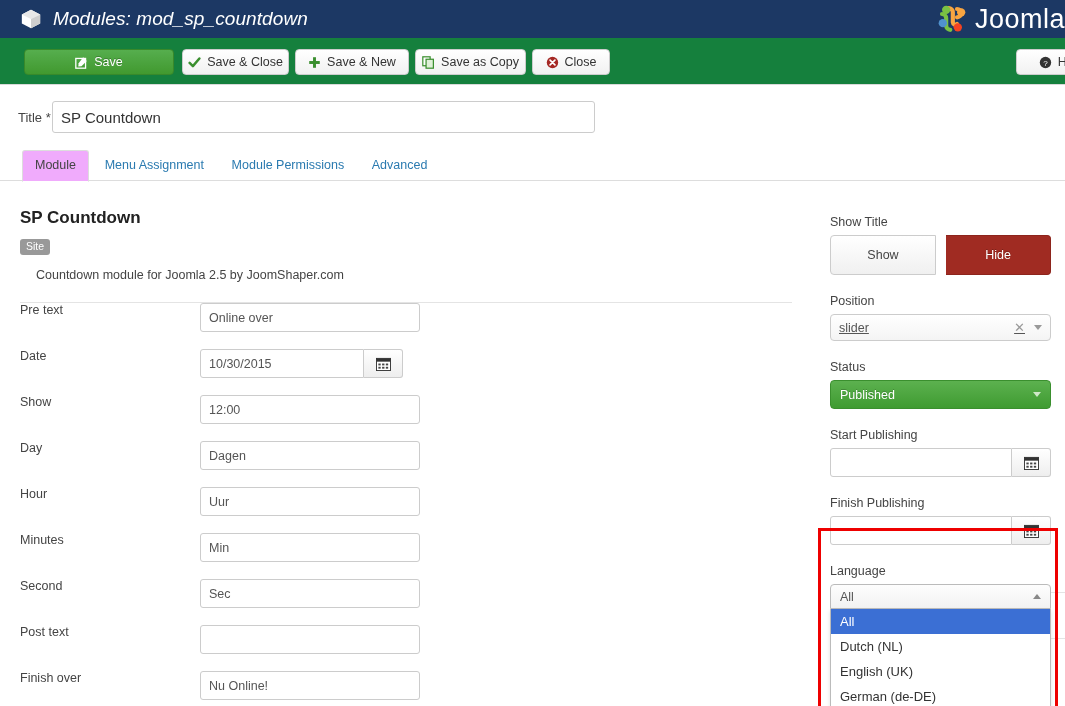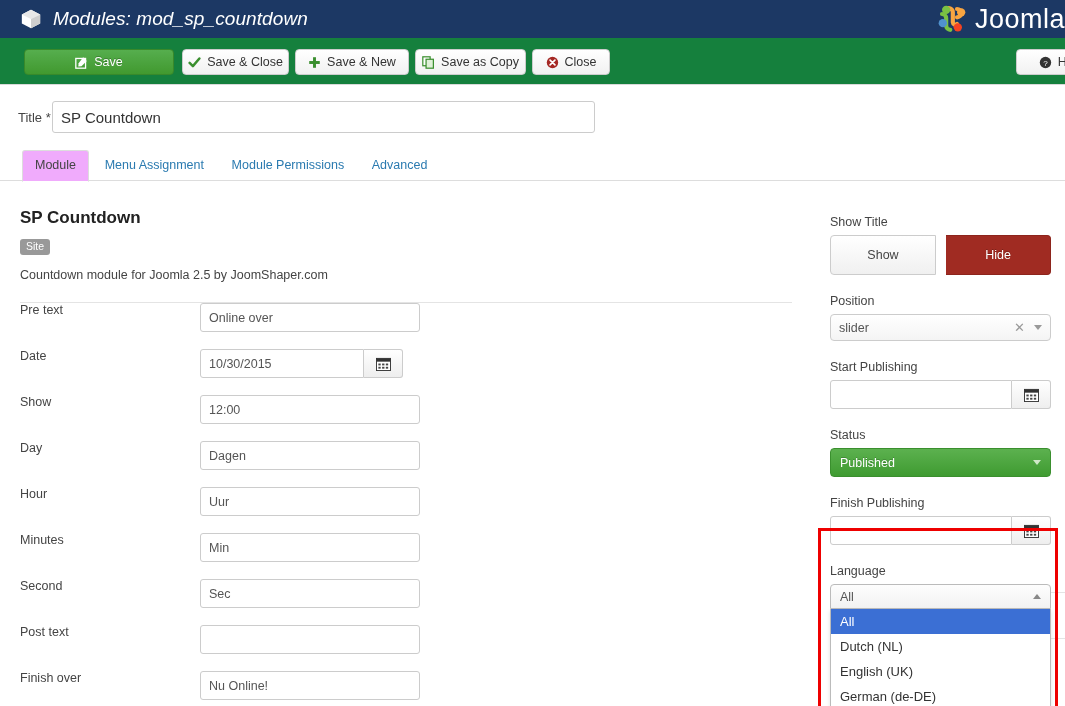--- a/index.html
+++ b/index.html
@@ -122,21 +122,21 @@
     font-size: 17px; font-weight: bold; color: #222222;
     padding-left: 20px; margin: 12px 0 0 0;
   }
   .badge-site {
     display: inline-block; margin: 11px 0 0 20px;
     background: #999999; color: #ffffff;
     font-size: 10.5px; padding: 2px 6px 3px 6px;
     border-radius: 3px; line-height: 11px;
   }
   .module-desc {
-    padding-left: 20px; margin-top: 13px;
+    padding-left: 36px; margin-top: 13px;
     font-size: 12.5px; color: #444444;
   }
   .hr {
     margin: 20px 20px 0 20px;
     height: 1px; background: #e4e4e4;
     border: 0;
   }
 
   .field-row {
     position: relative;
@@ -190,20 +190,21 @@
   }
 
   .select-plain {
     position: relative;
     width: 221px; height: 27px;
     border: 1px solid #cccccc; border-radius: 4px;
     background: linear-gradient(to bottom,#ffffff 0%,#f4f4f4 100%);
     display: flex; align-items: center;
     padding: 0 8px; font-size: 12.5px; color: #555555;
     cursor: pointer;
+    text-decoration: underline;
   }
   .sel-x { margin-left: auto; color: #999999; font-size: 13px; padding-right: 9px; }
   .caret-dn {
     width: 0; height: 0;
     border-left: 4px solid transparent; border-right: 4px solid transparent;
     border-top: 5px solid #999999;
   }
 
   .select-green {
     position: relative;
@@ -432,20 +433,28 @@
       <div class="bg-btn left">Show</div>
       <div class="bg-btn right active-danger">Hide</div>
     </div>
   </div>
 
   <div class="side-block">
     <div class="side-label">Position</div>
     <div class="select-plain">
       <span>slider</span>
       <span class="sel-x">✕</span>
+      <span class="caret-dn"></span>
+    </div>
+  </div>
+
+  <div class="side-block">
+    <div class="side-label">Status</div>
+    <div class="select-green">
+      <span>Published</span>
       <span class="caret-dn"></span>
     </div>
   </div>
 
   <div class="side-block">
     <div class="side-label">Start Publishing</div>
     <div class="date-field">
       <input class="field-input" style="width: 182px; border-radius: 3px 0px 0px 3px;" type="text" value="">
       <div class="cal-btn">
         <svg width="15" height="14" viewBox="0 0 16 15">
@@ -456,28 +465,20 @@
           <rect x="10.5" y="7" width="2.5" height="2" fill="#444444"></rect>
           <rect x="2.5" y="10.5" width="2.5" height="2" fill="#444444"></rect>
           <rect x="6.5" y="10.5" width="2.5" height="2" fill="#444444"></rect>
           <rect x="10.5" y="10.5" width="2.5" height="2" fill="#444444"></rect>
         </svg>
       </div>
     </div>
   </div>
 
   <div class="side-block">
-    <div class="side-label">Status</div>
-    <div class="select-green">
-      <span>Published</span>
-      <span class="caret-dn"></span>
-    </div>
-  </div>
-
-  <div class="side-block">
     <div class="side-label">Finish Publishing</div>
     <div class="date-field">
       <input class="field-input" style="width: 182px; border-radius: 3px 0px 0px 3px;" type="text" value="">
       <div class="cal-btn">
         <svg width="15" height="14" viewBox="0 0 16 15">
           <rect x="0.5" y="1.5" width="15" height="13" fill="#ffffff" stroke="#333333"></rect>
           <rect x="0.5" y="1.5" width="15" height="3.5" fill="#333333"></rect>
           <rect x="2.5" y="7" width="2.5" height="2" fill="#444444"></rect>
           <rect x="6.5" y="7" width="2.5" height="2" fill="#444444"></rect>
           <rect x="10.5" y="7" width="2.5" height="2" fill="#444444"></rect>

